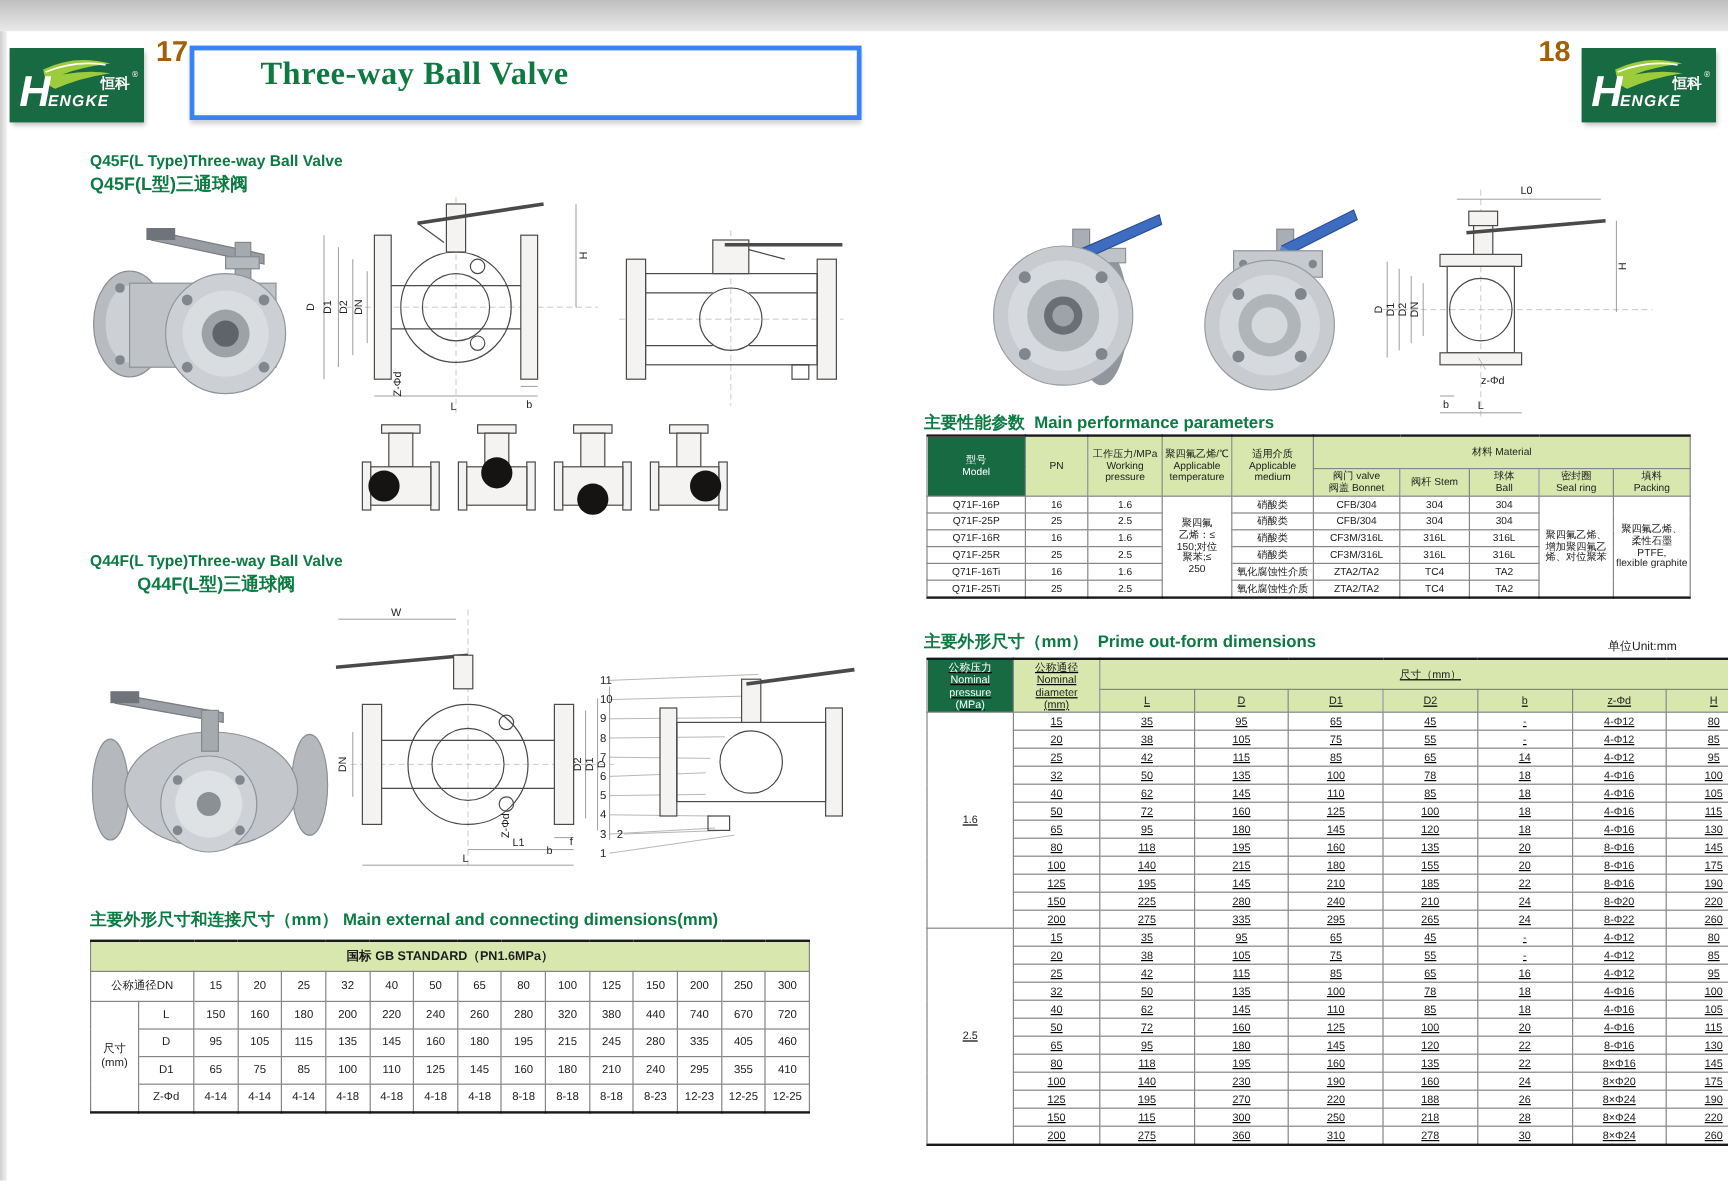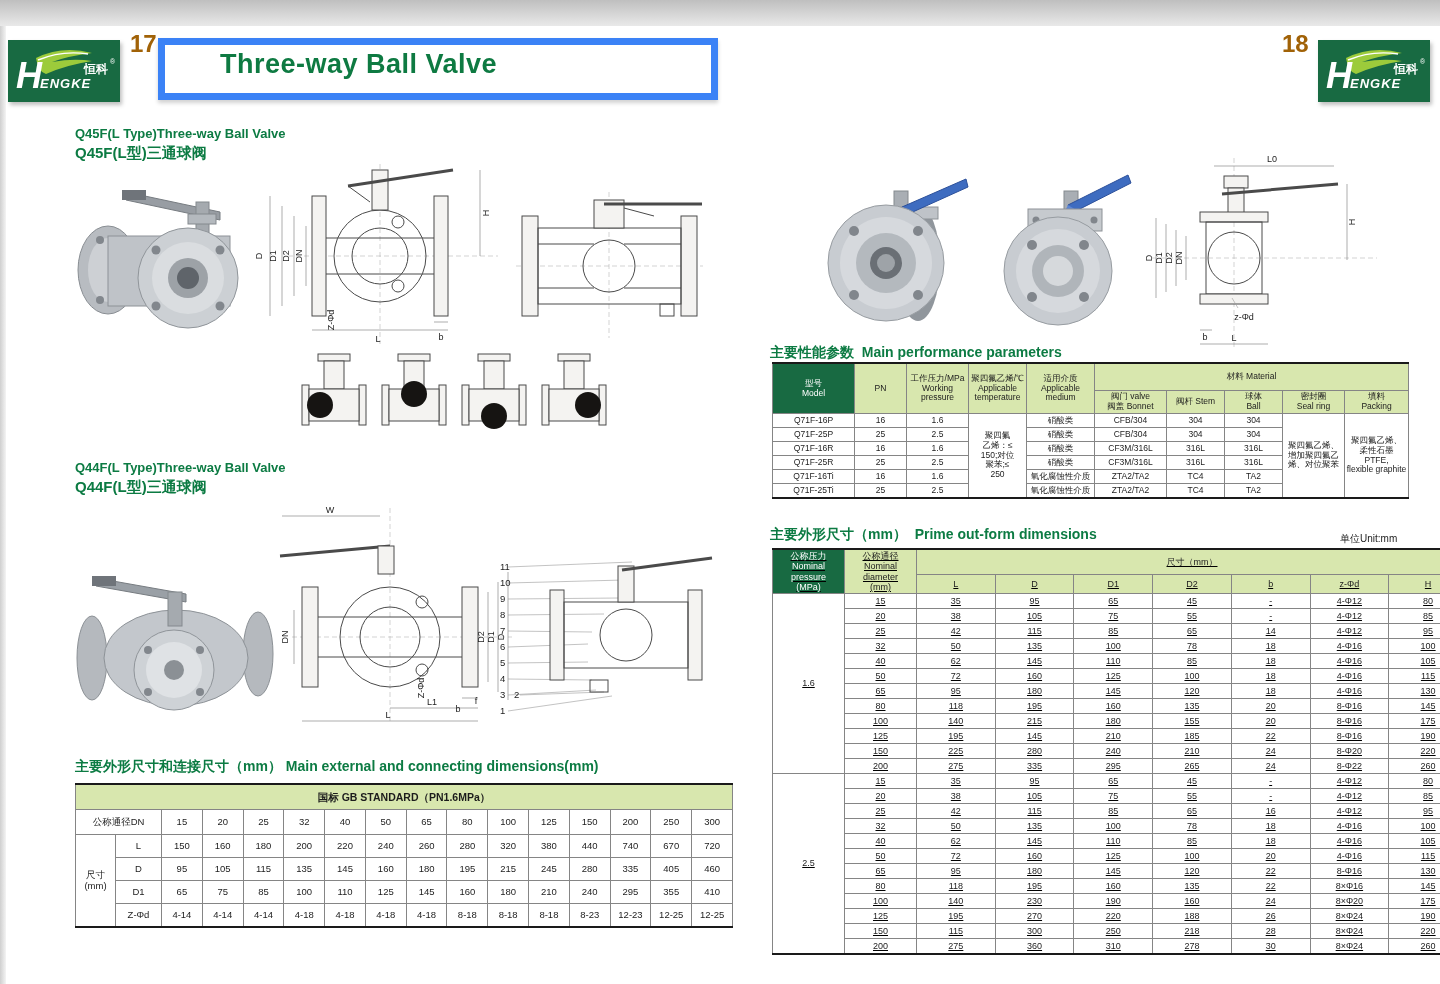--- a/index.html
+++ b/index.html
@@ -2,31 +2,31 @@
 <html><head>
 <meta charset="utf-8">
 <style>
   html,body{margin:0;padding:0;background:#ffffff;font-family:"Liberation Sans",sans-serif;}
   #page{position:relative;width:1440px;height:984px;background:#fff;overflow:hidden;}
   .abs{position:absolute;}
   .topstrip{left:0;top:0;width:1440px;height:26px;background:linear-gradient(#bfbfbf,#e9e9e9);}
   .leftstrip{left:0;top:26px;width:6px;height:958px;background:linear-gradient(90deg,#cfcfcf,#f4f4f4);}
   .logo-box{width:112px;height:62px;background:#186a42;box-shadow:2px 3px 4px rgba(0,0,0,.25);}
   .pageno{font-size:24px;font-weight:bold;color:#a16207;line-height:1;}
-  .title-box{height:62px;background:#fff;border:7px solid #3b82f6;box-shadow:0 3px 4px rgba(0,0,0,.18);box-sizing:border-box;padding:5px 12px 0 55px;}
+  .title-box{height:62px;background:#fff;border:4px solid #3b82f6;box-shadow:0 3px 4px rgba(0,0,0,.18);box-sizing:border-box;padding:5px 12px 0 55px;font-family:Liberation Serif, serif;}
   .title-en{font-size:27px;font-weight:bold;color:#0e7a42;letter-spacing:.5px;line-height:1.1;}
   .title-zh{font-size:18px;color:#3d3d3d;}
   .sec-head .en{display:block;font-size:13px;font-weight:bold;color:#0c7b43;line-height:1.25;}
   .sec-head .zh{display:block;font-size:15px;font-weight:bold;color:#0c7b43;margin-top:2px;}
   .tbl-head{font-size:14px;font-weight:bold;color:#0c7b43;}
   .unit{font-size:10px;color:#222;}
   table{border-collapse:collapse;table-layout:fixed;background:#fff;}
   td,th{border:1px solid #858585;text-align:center;vertical-align:middle;white-space:pre-line;padding:0;font-weight:normal;color:#1c1c1c;overflow:hidden;line-height:1.15;}
   .t-outer{border-top:2px solid #1a1a1a;border-bottom:2px solid #1a1a1a;}
-  .gbtbl{width:658px;font-size:9.5px;}
+  .gbtbl{width:600px;font-size:9.5px;}
   .gbtbl thead th{height:24px;background:#fff;}
   .gbtbl tbody td{height:22px;}
   .gbtbl .band{background:#d8e7ae;font-weight:bold;font-size:10.5px;}
   .perf{width:636px;font-size:8.5px;}
   .perf thead th{background:#d8e7ae;}
   .perf thead tr:first-child th{height:26px;}
   .perf thead tr:last-child th{height:22px;}
   .perf tbody td{height:13px;}
   .dims{width:696px;font-size:9px;text-decoration:underline;}
   .dims thead th{background:#d8e7ae;}
@@ -166,21 +166,21 @@
   </svg>
   <svg class="abs" style="left:538px;top:350px;" width="72" height="92" viewBox="0 0 72 92">
     <rect class="lnf" x="20" y="4" width="32" height="7"></rect>
       <rect class="lnf" x="26" y="11" width="20" height="28"></rect>
     <rect class="lnf" x="4" y="35" width="7" height="40"></rect>
       <rect class="lnf" x="61" y="35" width="7" height="40"></rect>
     <rect class="lnf" x="11" y="39" width="50" height="32"></rect>
     <circle cx="50" cy="55" r="13" fill="#161412"></circle>
   </svg>
 
-  <div class="abs sec-head" style="left:75px;top:460px;">
+  <div class="abs sec-head" style="left:75px;top:460px;text-align:center;">
     <span class="en">Q44F(L Type)Three-way Ball Valve</span>
     <span class="zh">Q44F(L型)三通球阀</span>
   </div>
 
   <svg class="abs" style="left:66px;top:548px;" width="215" height="180" viewBox="0 0 215 180">
     <ellipse cx="26" cy="110" rx="15" ry="42" fill="#b5b9be" stroke="#8b9095"></ellipse>
     <ellipse cx="192" cy="106" rx="15" ry="42" fill="#b5b9be" stroke="#8b9095"></ellipse>
     <ellipse cx="110" cy="110" rx="72" ry="48" fill="#c3c7cc" stroke="#8d9297"></ellipse>
     <polygon points="30,30 120,46 120,54 30,38" fill="#9aa0a6" stroke="#777c81"></polygon>
     <rect x="26" y="28" width="24" height="10" fill="#6f747a"></rect>

